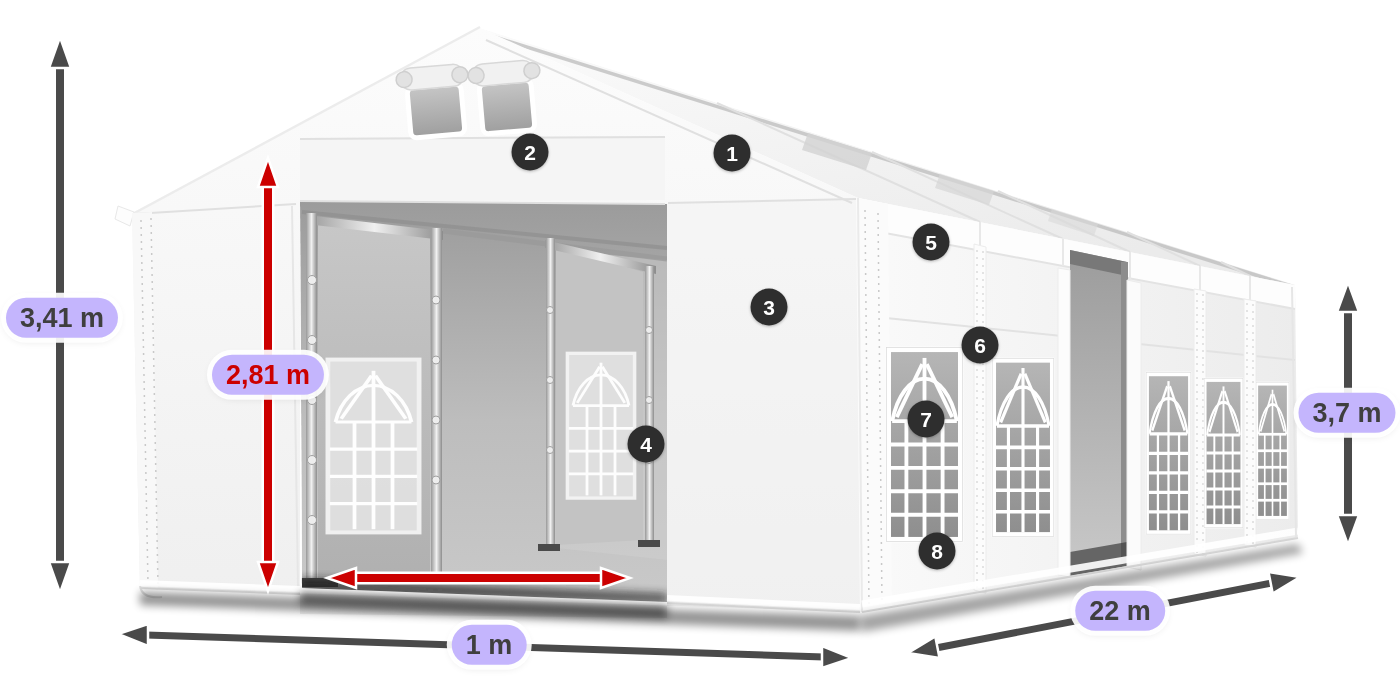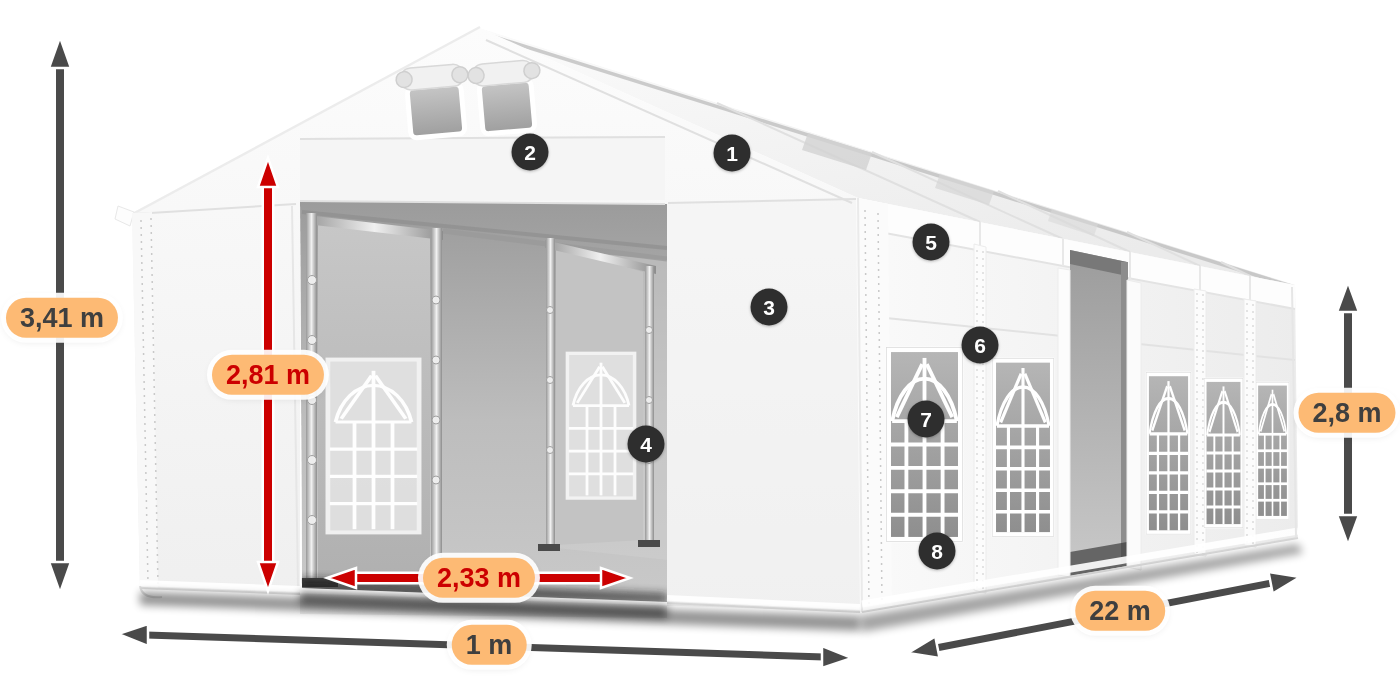--- a/index.html
+++ b/index.html
@@ -1,19 +1,19 @@
 <!DOCTYPE html>
 <html><head>
 <meta charset="utf-8">
 <style>
   html,body{margin:0;padding:0;background:#ffffff;}
   .stage{position:relative;width:1400px;height:700px;background:#ffffff;overflow:hidden;
          font-family:"Liberation Sans",sans-serif;}
   .stage svg{position:absolute;left:0;top:0;}
-  .pill{position:absolute;transform:translate(-50%,-50%);background:#fdba74;border-radius:26px;
+  .pill{position:absolute;transform:translate(-50%,-50%);background:#c4b5fd;border-radius:26px;
         padding:4px 14px;font-weight:700;font-size:27px;line-height:1.2;color:#3f3f3f;
         white-space:nowrap;z-index:5;
         box-shadow:0 0 0 5px rgba(255,255,255,.92),0 2px 10px rgba(0,0,0,.16);}
   .pill.red{color:#cc0000;text-align:center;}
   .badge{position:absolute;transform:translate(-50%,-50%);width:37px;height:37px;border-radius:50%;
          background:#2e2e2e;color:#ffffff;font-weight:700;font-size:21px;display:flex;
          align-items:center;justify-content:center;z-index:6;box-shadow:0 1px 3px rgba(0,0,0,.28);}
   
   .p-th{left:62px;top:318px}   .p-eh{left:268px;top:375px}  .p-ew{left:479px;top:578px}
   .p-w{left:489px;top:645px}   .p-l{left:1120px;top:611px}  .p-sh{left:1347px;top:413px}
@@ -320,24 +320,23 @@
   <g>
     <path d="M1348,310 L1348,517" stroke="#ffffff" stroke-width="14" stroke-linecap="round" fill="none"></path>
     <path d="M1348,310 L1348,517" stroke="#4a4a4a" stroke-width="8" fill="none"></path>
     <polygon points="1348,282 1337,312 1359,312" fill="#4a4a4a" stroke="#ffffff" stroke-width="2.5"></polygon>
     <polygon points="1348,545 1337,515 1359,515" fill="#4a4a4a" stroke="#ffffff" stroke-width="2.5"></polygon>
   </g>
 </svg>
 
 <div class="pill p-th">3,41 m</div>
 <div class="pill red p-eh">2,81 m</div>
-<div class="pill red p-ew">2,33 m</div>
 <div class="pill p-w">1 m</div>
 <div class="pill p-l">22 m</div>
-<div class="pill p-sh">2,8 m</div>
+<div class="pill p-sh">3,7 m</div>
 
 <div class="badge b1">1</div>
 <div class="badge b2">2</div>
 <div class="badge b3">3</div>
 <div class="badge b4">4</div>
 <div class="badge b5">5</div>
 <div class="badge b6">6</div>
 <div class="badge b7">7</div>
 <div class="badge b8">8</div>
 

